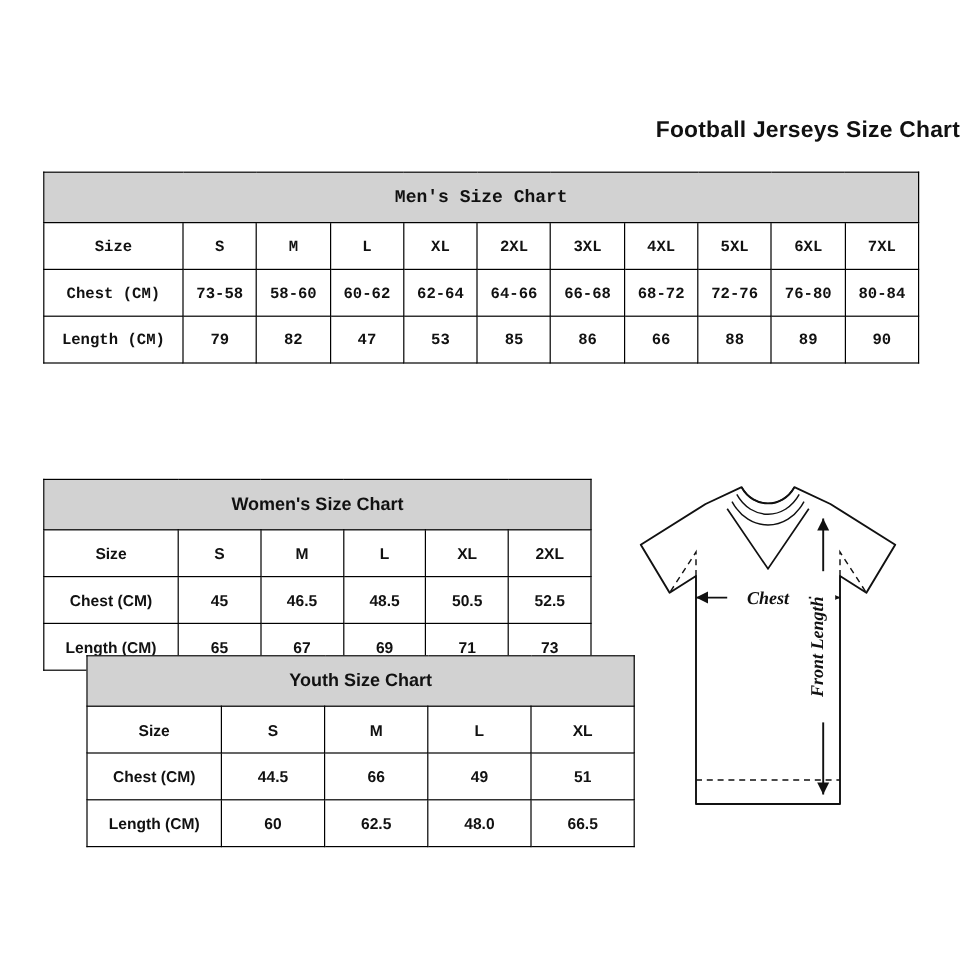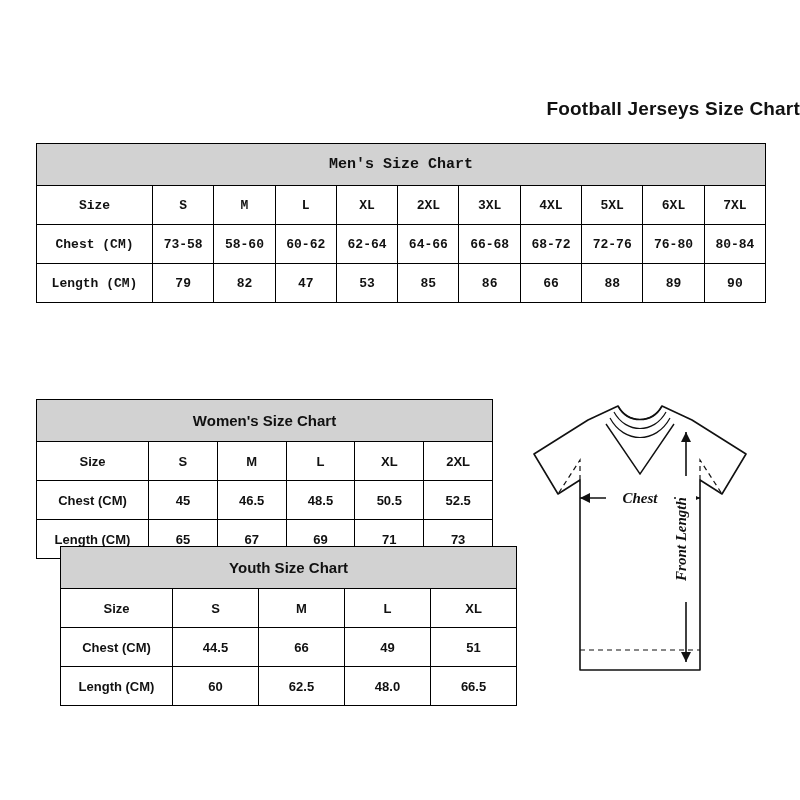--- a/index.html
+++ b/index.html
@@ -79,21 +79,21 @@
     top: 368px;
     width: 456px;
   }
   #womens-table { width: 456px; margin-top: 31px; }
   #womens-table col.lbl { width: 112px; }
   #womens-table col.val { width: 68.8px; }
 
   
   #youth-table-wrap {
     position: absolute;
-    left: 32px;
+    left: 44px;
     top: 546px;
     width: 456px;
     padding-left: 28px;
   }
   #youth-table { width: 456px; }
   #youth-table col.lbl { width: 112px; }
   #youth-table col.val { width: 86px; }
 
   
   #shirt-diagram {

